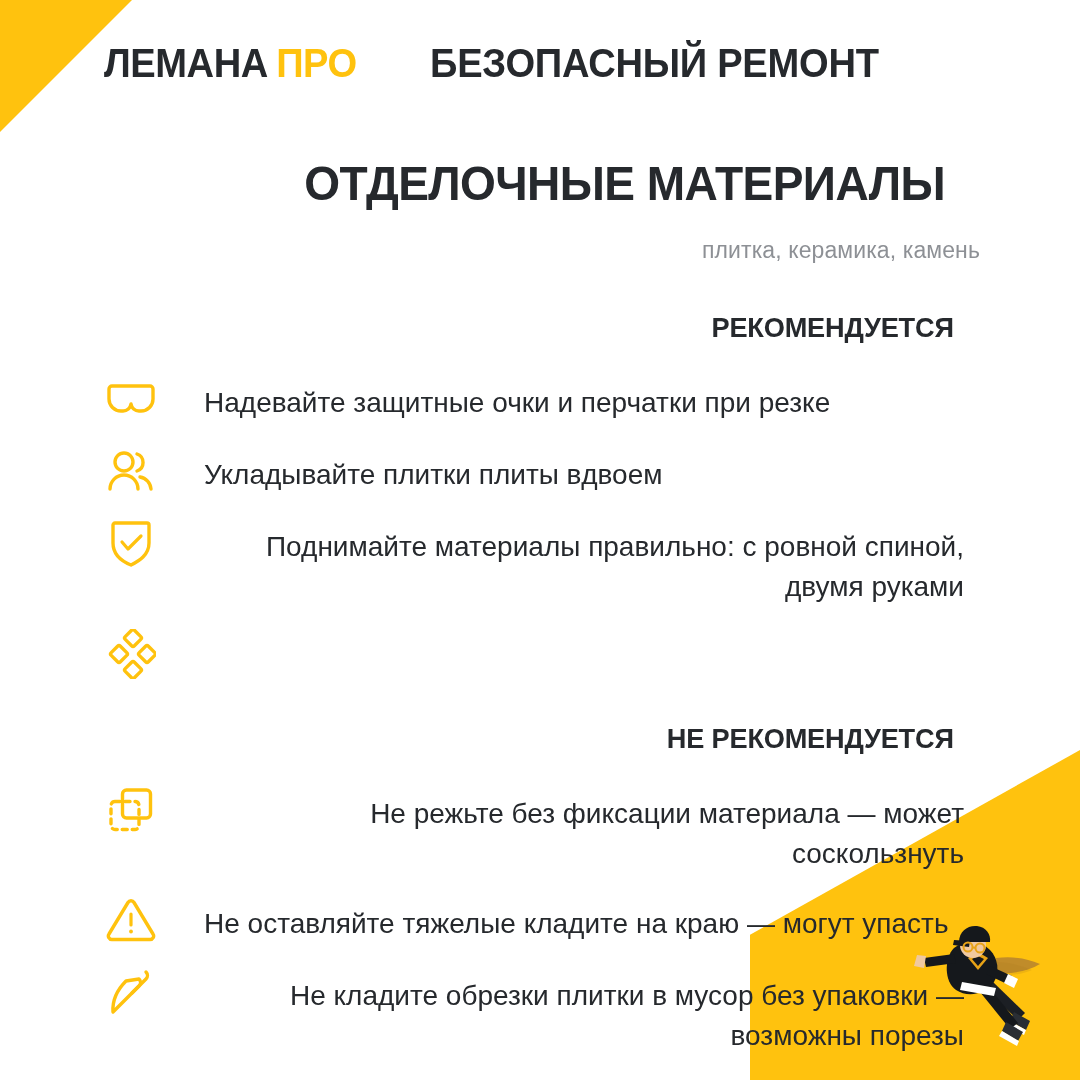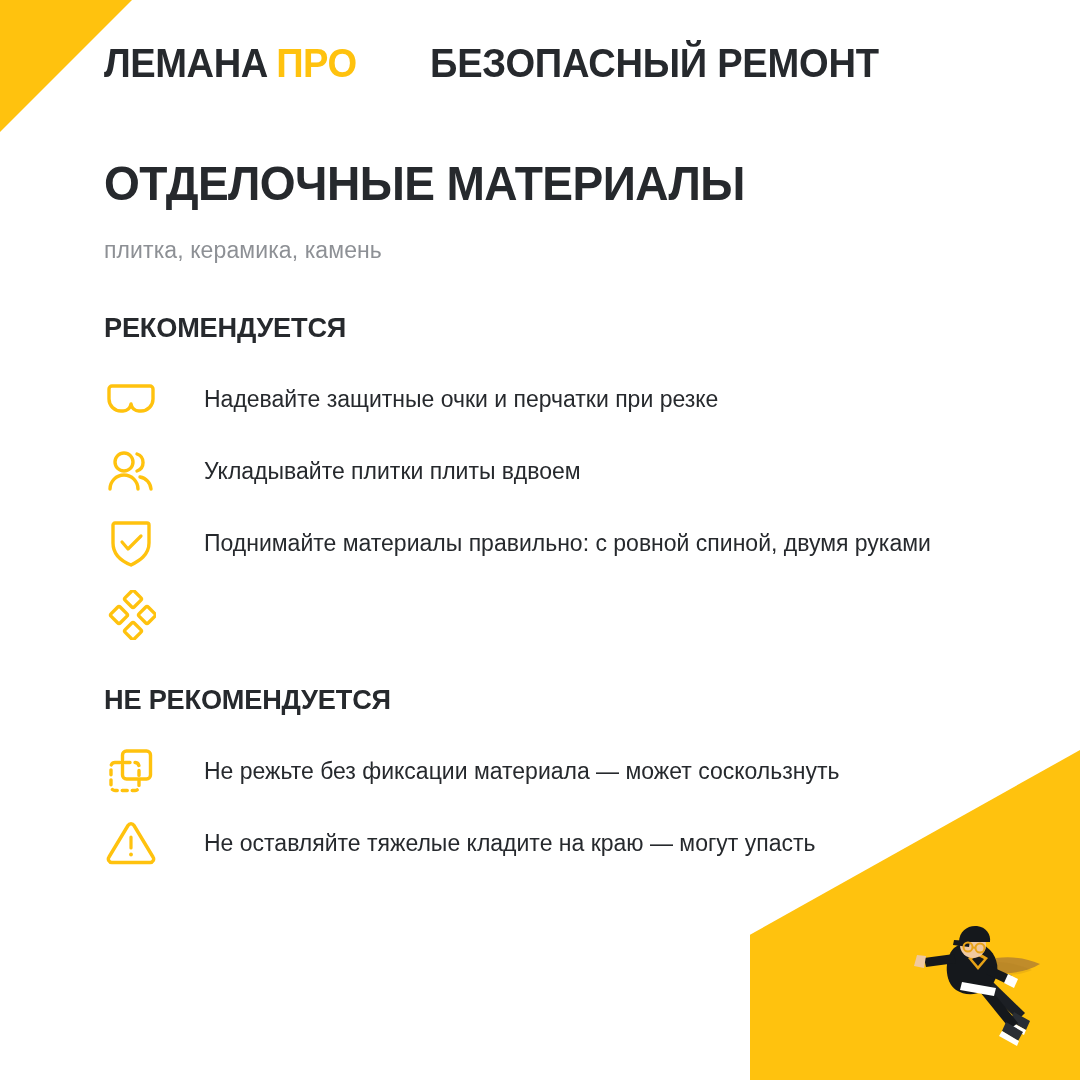--- a/index.html
+++ b/index.html
@@ -11,20 +11,21 @@
     font-family: "Liberation Sans", sans-serif;
     overflow: hidden;
   }
 
   #poster {
     position: relative;
     width: 1080px;
     height: 1080px;
     background: #ffffff;
     overflow: hidden;
+    text-align: right;
   }
 
   
   .corner-tl {
     position: absolute;
     top: 0; left: 0;
     width: 132px; height: 132px;
     background: #FFC20E;
     clip-path: polygon(0 0, 100% 0, 0 100%);
   }
@@ -109,21 +110,21 @@
     width: 54px;
     height: 50px;
     margin-right: 46px;
     display: flex;
     align-items: center;
     justify-content: center;
   }
   .item-icon svg { display: block; }
 
   .item-text {
-    font-size: 23px;
+    font-size: 28px;
     line-height: 1.42;
     color: #26292D;
     padding-top: 9px;
     max-width: 760px;
   }
 
   
   .mascot {
     position: absolute;
     right: 20px;
@@ -223,20 +224,29 @@
           <span class="item-icon">
             <svg width="50" height="44" viewBox="0 0 50 44">
               <path d="M22 4.5 a3.5 3.5 0 0 1 6 0 L47 36 a3.5 3.5 0 0 1 -3 5.5 H6 a3.5 3.5 0 0 1 -3 -5.5 z" fill="none" stroke="#FFC20E" stroke-width="3.4" stroke-linejoin="round"></path>
               <line x1="25" y1="16" x2="25" y2="27" stroke="#FFC20E" stroke-width="3.2" stroke-linecap="round"></line>
               <circle cx="25" cy="33.5" r="1.9" fill="#FFC20E"></circle>
             </svg>
           </span>
           <span class="item-text">Не оставляйте тяжелые кладите на краю — могут упасть</span>
         </div>
 
+        <div class="item">
+          <span class="item-icon">
+            <svg width="46" height="48" viewBox="0 0 46 48">
+              <path d="M38 4 a5 5 0 0 1 0 7 L24 25" fill="none" stroke="#FFC20E" stroke-width="3.4" stroke-linecap="round"></path>
+              <path d="M31 11 a5 5 0 0 1 0 7 L5 44 c-1 -14 6 -24 13 -31 z" fill="none" stroke="#FFC20E" stroke-width="3.4" stroke-linejoin="round" stroke-linecap="round"></path>
+            </svg>
+          </span>
+          <span class="item-text">Не кладите обрезки плитки в мусор без упаковки — возможны порезы</span>
+        </div>
 
       </div>
     </div>
   </div>
 
   <div class="mascot">
     <svg width="150" height="126" viewBox="0 0 150 126">
 
       <path d="M86 36 c16 -2 30 0 44 6 c-12 7 -26 10 -42 9 z" fill="#C08C2A"></path>
       <path d="M84 40 c14 0 26 3 38 8 c-12 5 -24 6 -38 5 z" fill="#A8762033"></path>

